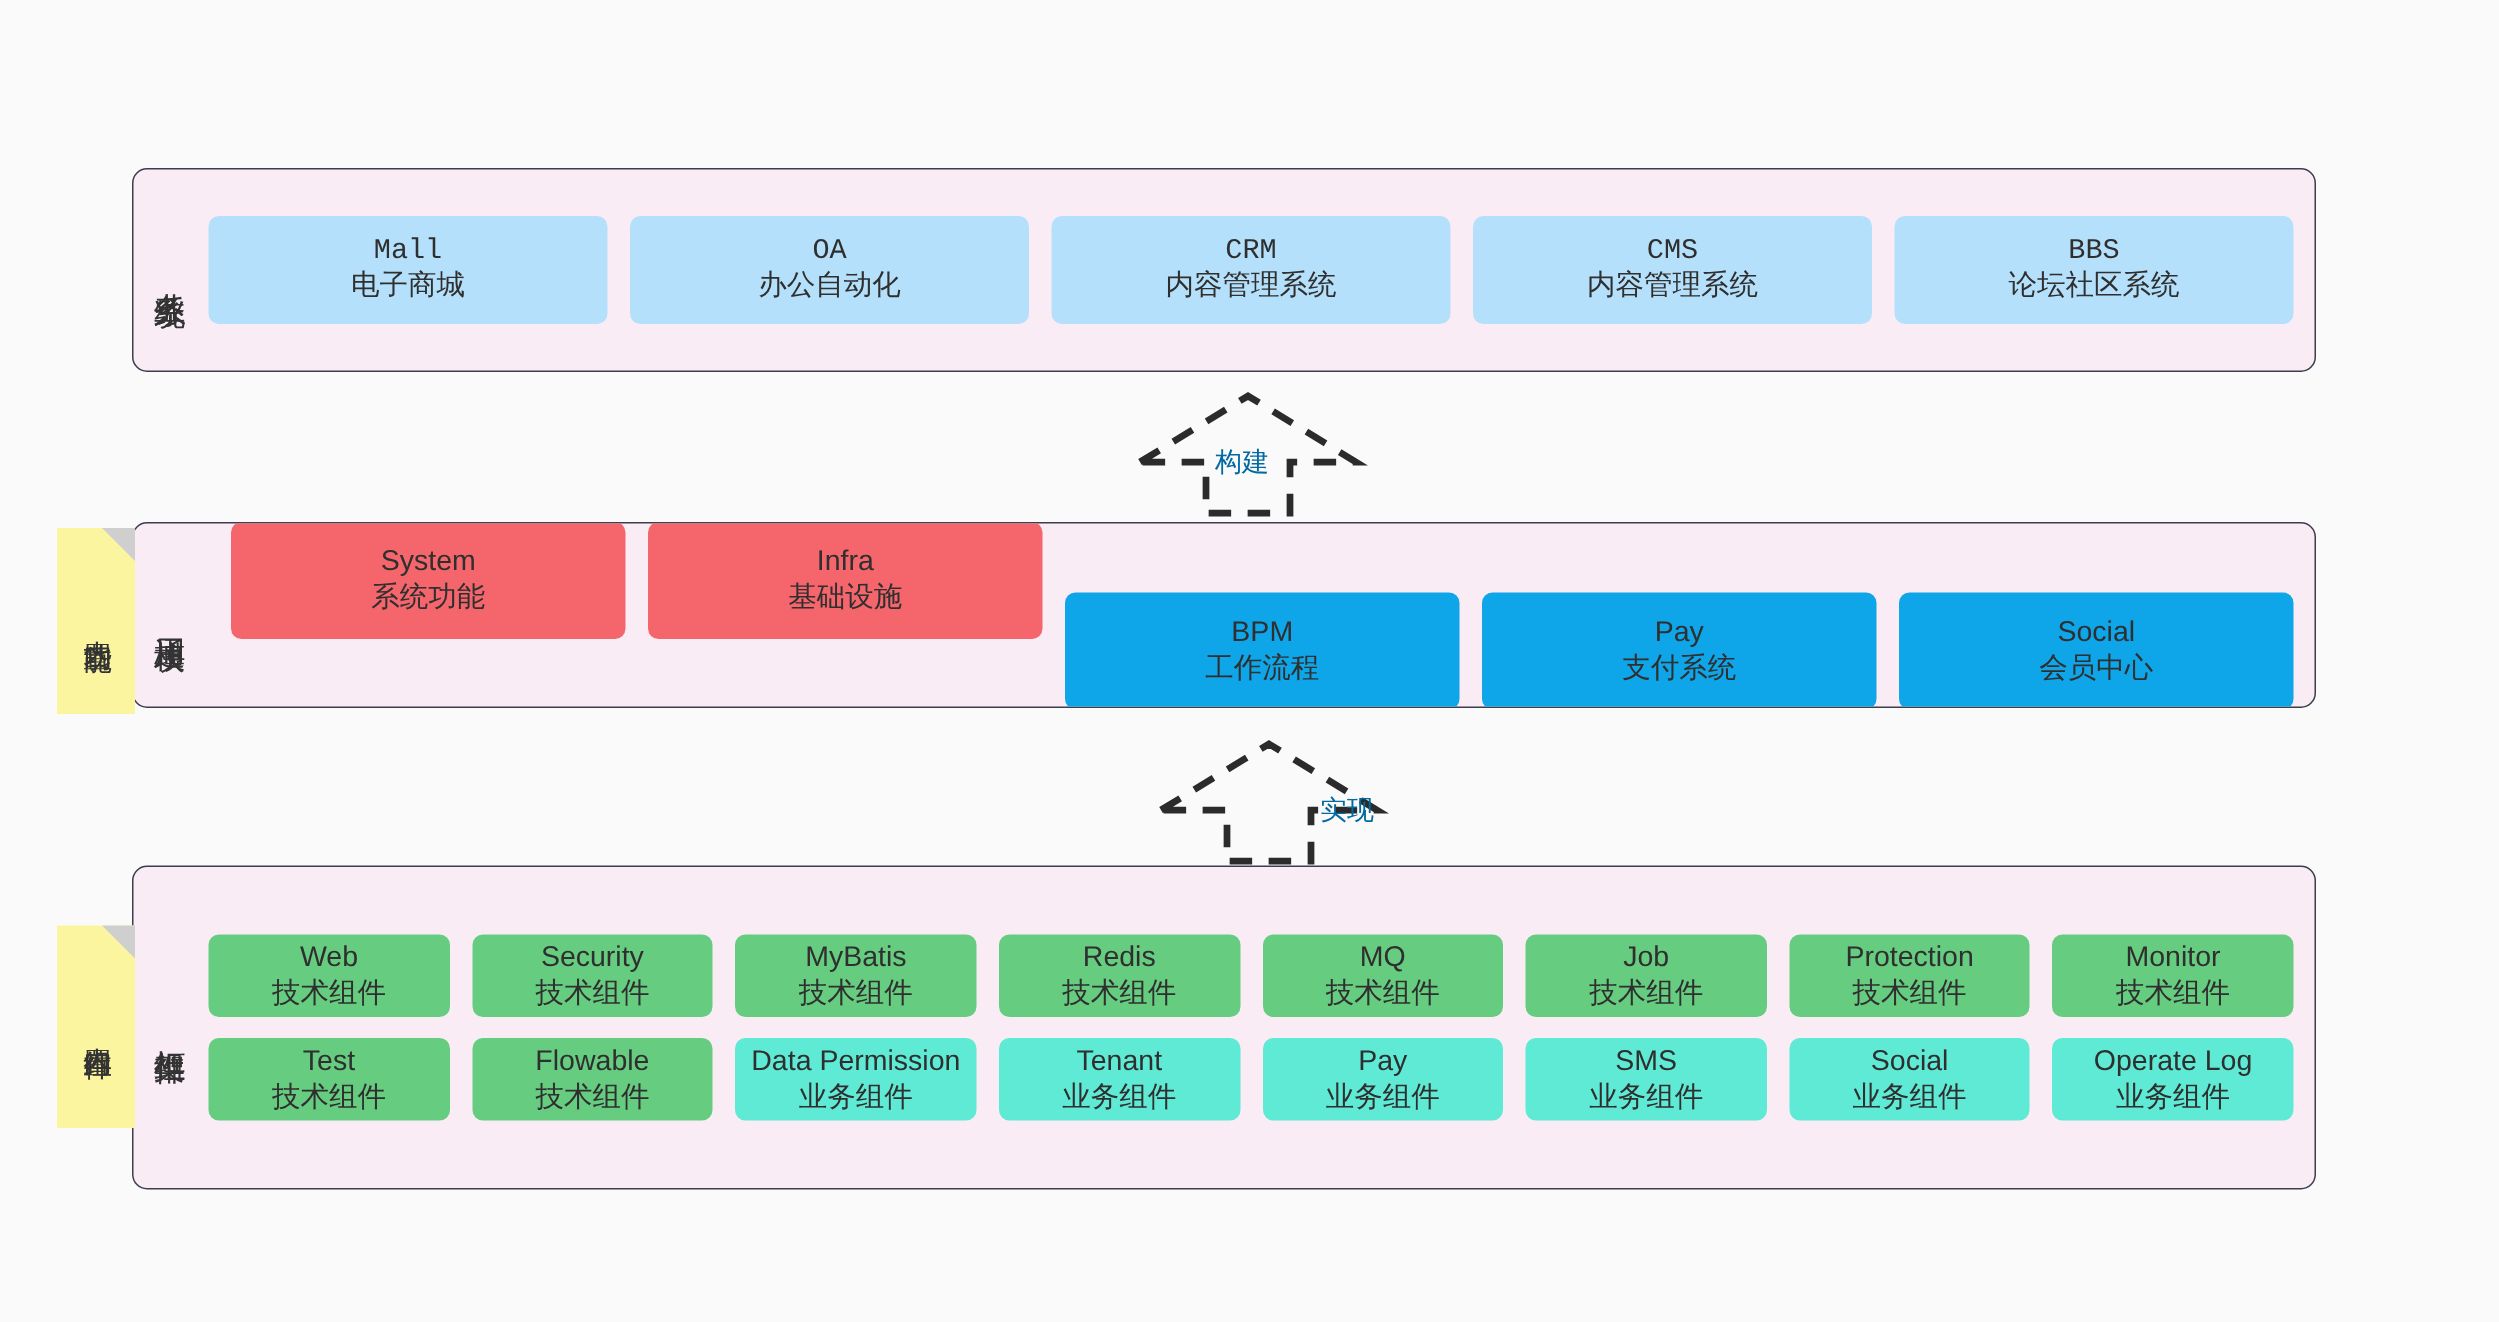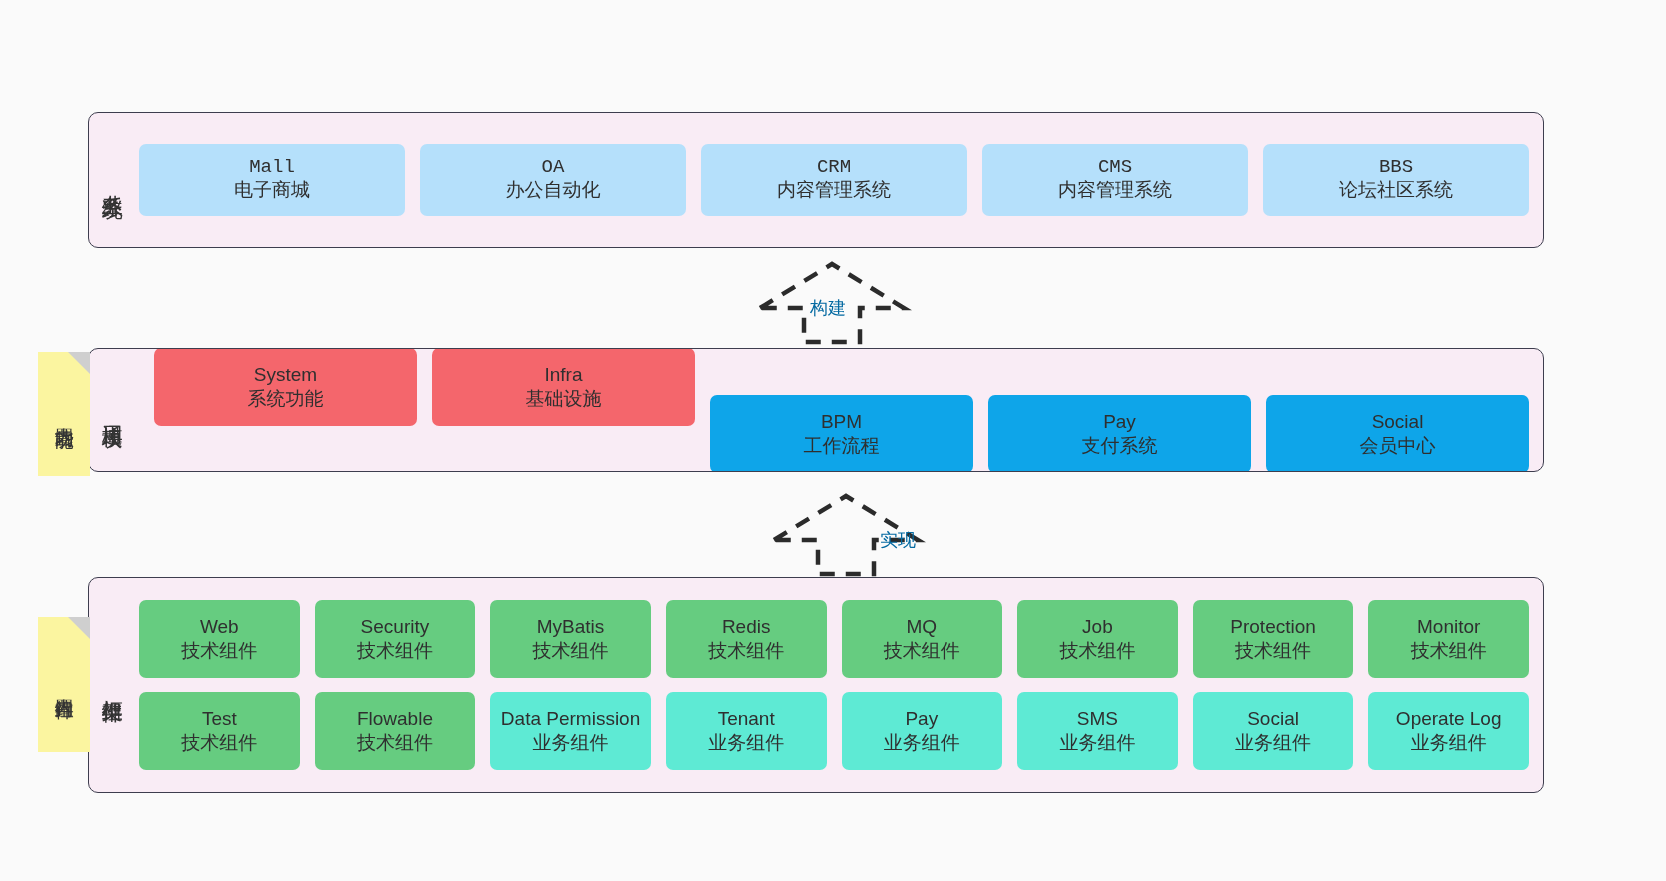--- a/index.html
+++ b/index.html
@@ -89,21 +89,21 @@
   .card.green      { background: #66cc80; }
   .card.lightgreen { background: #5eead4; }
 
   
   #layer-business { left: 88px;  top: 112px; width: 1456px; height: 136px; }
   #layer-common   { left: 88px;  top: 348px; width: 1456px; height: 124px; gap: 15px; }
   #layer-frame    { left: 88px;  top: 577px; width: 1456px; height: 216px; }
 
   #layer-business .card { height: 72px; }
   #layer-common   .card { height: 78px; }
-  #layer-frame    .card { height: 78px; justify-content: center; }
+  #layer-frame    .card { height: 55px; justify-content: center; }
 
   
   .note {
     position: absolute;
     box-sizing: border-box;
     background: #fbf5a0;
     display: flex;
     align-items: center;
     justify-content: center;
     font-size: 19px;

